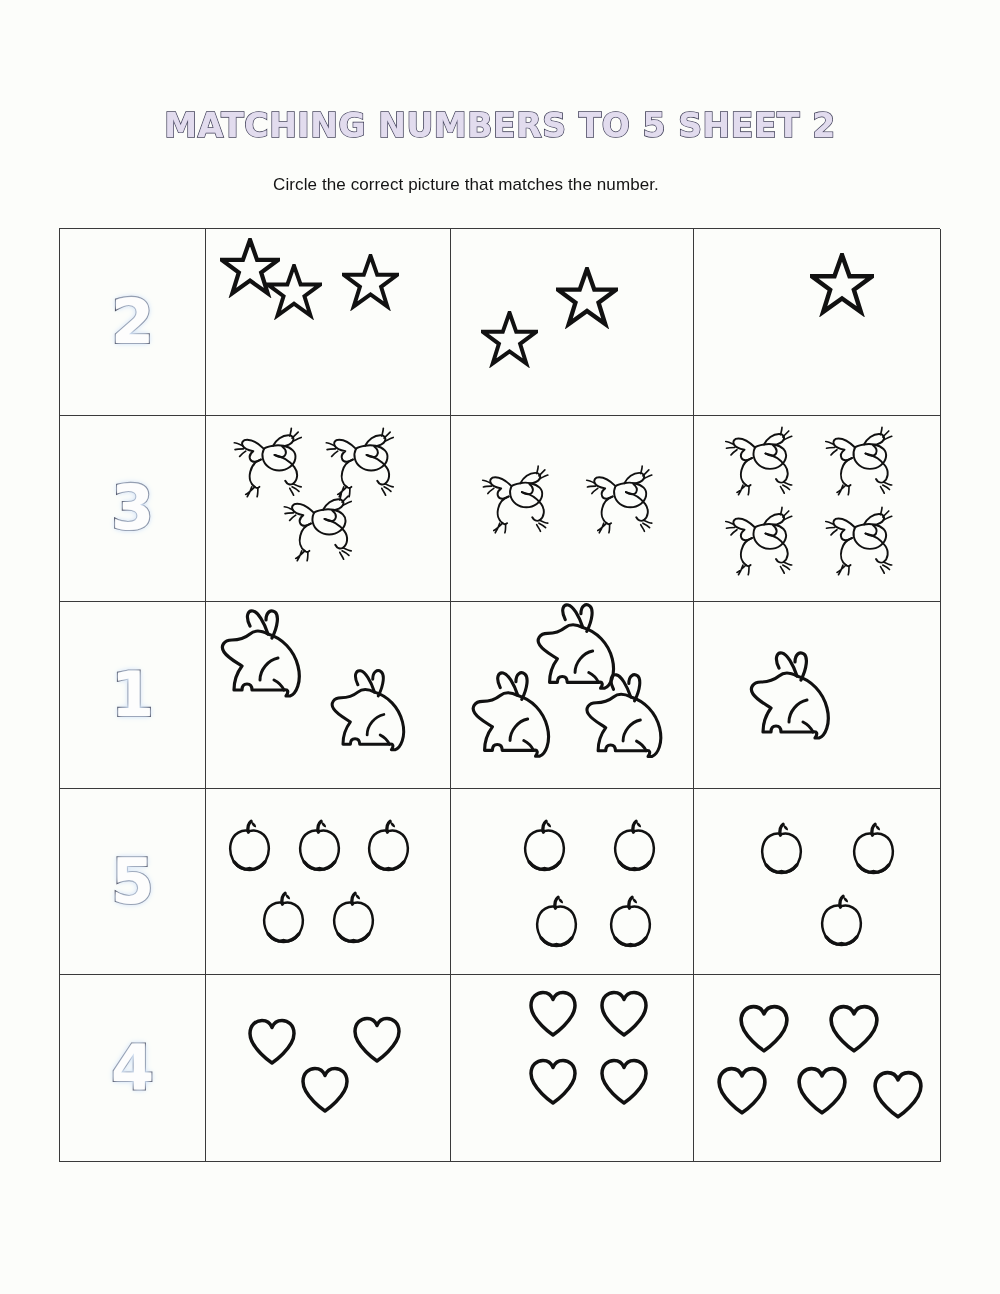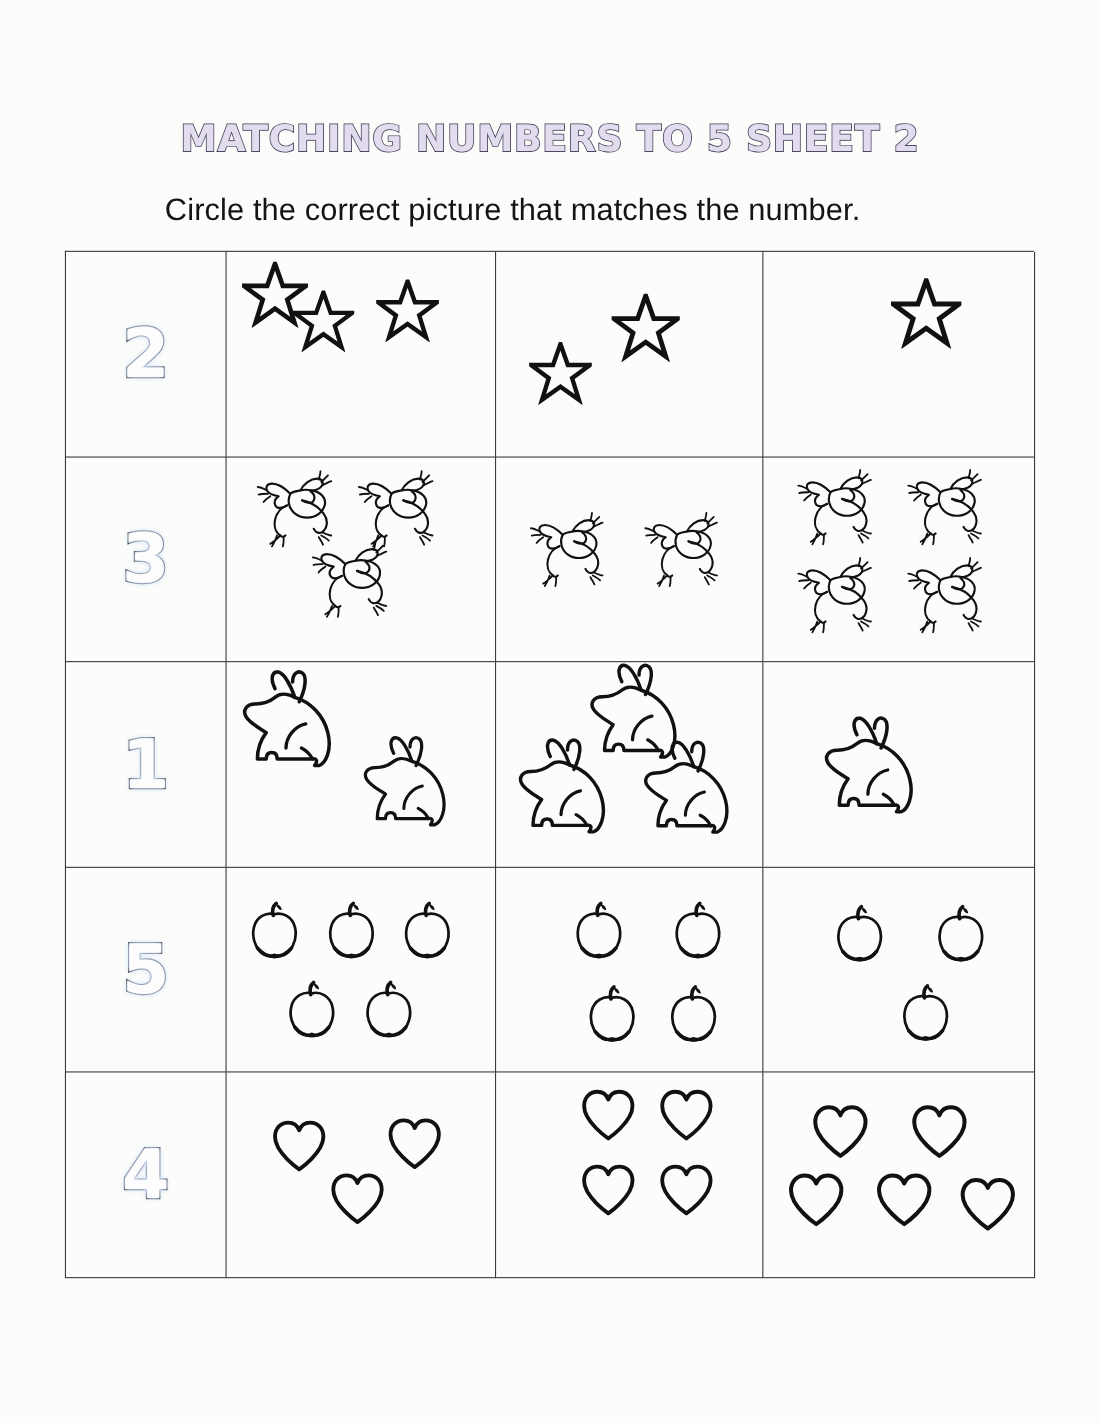--- a/index.html
+++ b/index.html
@@ -37,21 +37,21 @@
     color: #e2dcee;
     -webkit-text-stroke: 1.7px #3b3b52;
     paint-order: stroke fill;
     text-shadow: 0 0 1px #c9c2dd;
   }
 
   
   .instruction {
     position: absolute; top: 175px; left: 0; width: 932px;
     text-align: center;
-    font-size: 28px;
+    font-size: 17px;
     color: #141414;
     letter-spacing: .1px;
   }
 
   
   .grid {
     position: absolute;
     left: 59px; top: 228px;
     width: 881px; height: 934px;
     border-top: 1.6px solid #3a3a3a;

